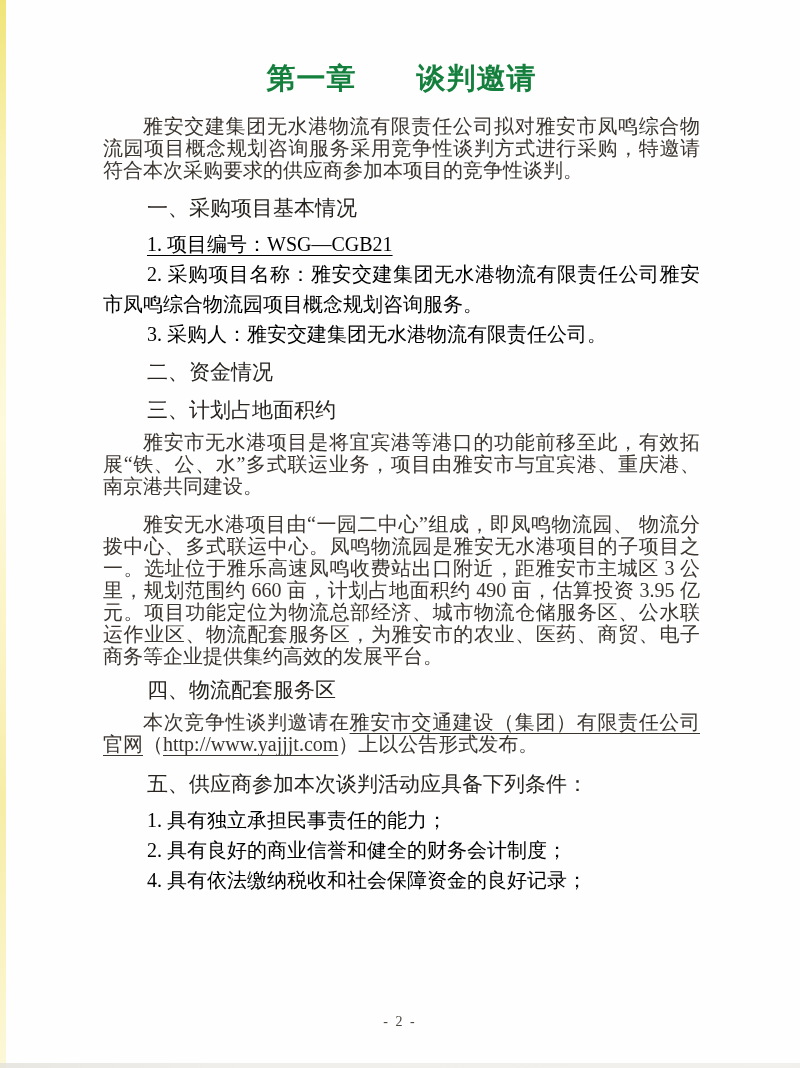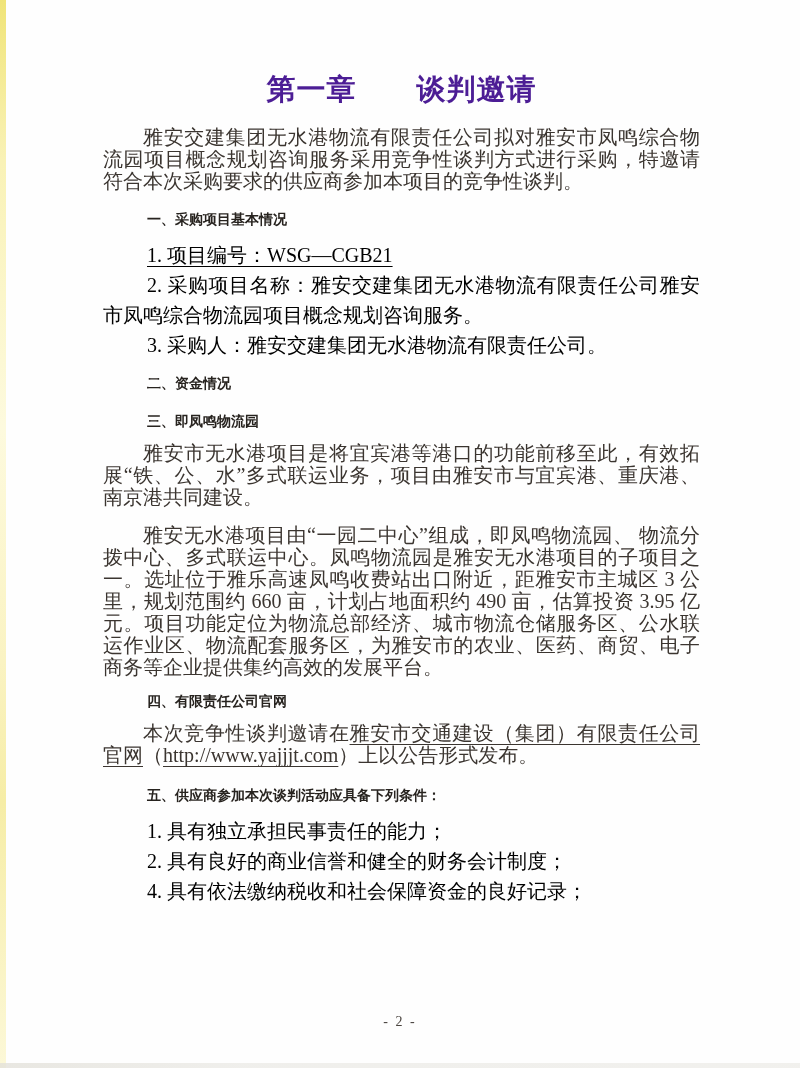--- a/index.html
+++ b/index.html
@@ -26,45 +26,45 @@
     width: 100%; height: 5px;
     background: linear-gradient(90deg, #e3e1da 0%, #ecebe7 30%, #eeede9 100%);
     opacity: .8;
   }
   .content {
     position: relative;
     padding: 56px 100px 0 103px;
     color: #3b3530;
   }
   .title {
-    margin: 12px;
+    margin: 1px;
     text-align: center;
     font-size: 29px;
     line-height: 42px;
     font-weight: bold;
-    color: #4c1d95;
+    color: #15803d;
     letter-spacing: 1px;
   }
   p.body {
     margin: 0;
     font-size: 20px;
     line-height: 22px;
     text-align: justify;
     color: #3b3530;
   }
   .indent2 { text-indent: 2em; }
   .mt16 { margin-top: 16px !important; }
   .mt14 { margin-top: 14px !important; }
   .mt8  { margin-top: 8px !important; }
   h2.sec {
     margin: 12px 0 6px 44px;
     font-family: "Liberation Sans", sans-serif;
-    font-size: 14px;
+    font-size: 21px;
     line-height: 30px;
-    font-weight: bold;
+    font-weight: normal;
     color: #27231f;
   }
   p.sub {
     margin: 0;
     font-size: 20px;
     line-height: 30px;
     text-indent: 44px;
     text-align: justify;
     color: #000000;
   }
@@ -101,27 +101,27 @@
       <span class="ul">1. 项目编号：WSG—CGB21</span>
     </p>
 
     <p class="sub">2. 采购项目名称：雅安交建集团无水港物流有限责任公司雅安市凤鸣综合物流园项目概念规划咨询服务。</p>
 
     <p class="sub">3. 采购人：雅安交建集团无水港物流有限责任公司。</p>
 
     <h2 class="sec mt8">二、资金情况</h2>
 
 
-    <h2 class="sec mt8">三、即凤鸣物流园</h2>
+    <h2 class="sec mt8">三、计划占地面积约</h2>
 
     <p class="body indent2">雅安市无水港项目是将宜宾港等港口的功能前移至此，有效拓展“铁、公、水”多式联运业务，项目由雅安市与宜宾港、重庆港、南京港共同建设。</p>
 
     <p class="body indent2 mt16">雅安无水港项目由“一园二中心”组成，即凤鸣物流园、 物流分拨中心、多式联运中心。凤鸣物流园是雅安无水港项目的子项目之一。选址位于雅乐高速凤鸣收费站出口附近，距雅安市主城区 3 公里，规划范围约 660 亩，计划占地面积约 490 亩，估算投资 3.95 亿元。项目功能定位为物流总部经济、城市物流仓储服务区、公水联运作业区、物流配套服务区，为雅安市的农业、医药、商贸、电子商务等企业提供集约高效的发展平台。</p>
 
-    <h2 class="sec mt8">四、有限责任公司官网</h2>
+    <h2 class="sec mt8">四、物流配套服务区</h2>
 
     <p class="body indent2"><span>本次竞争性谈判邀请在</span><span class="ul">雅安市交通建设（集团）有限责任公司官网</span><span>（</span><span class="ul">http://www.yajjjt.com</span><span>）上以公告形式发布。</span></p>
 
     <h2 class="sec mt14">五、供应商参加本次谈判活动应具备下列条件：</h2>
 
     <p class="sub">1. 具有独立承担民事责任的能力；</p>
     <p class="sub">2. 具有良好的商业信誉和健全的财务会计制度；</p>
     <p class="sub">4. 具有依法缴纳税收和社会保障资金的良好记录；</p>
 
   </div>

